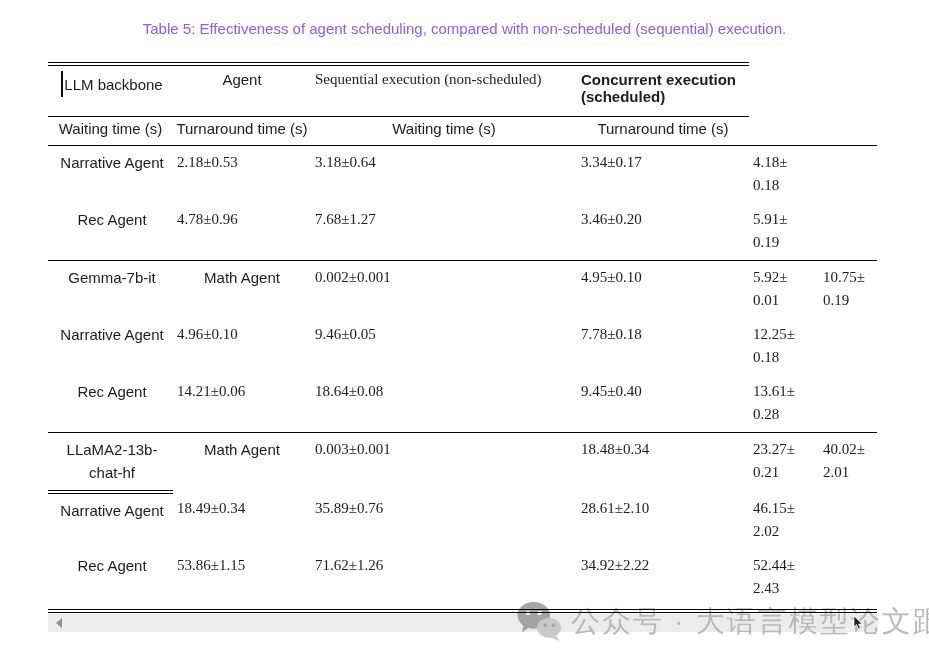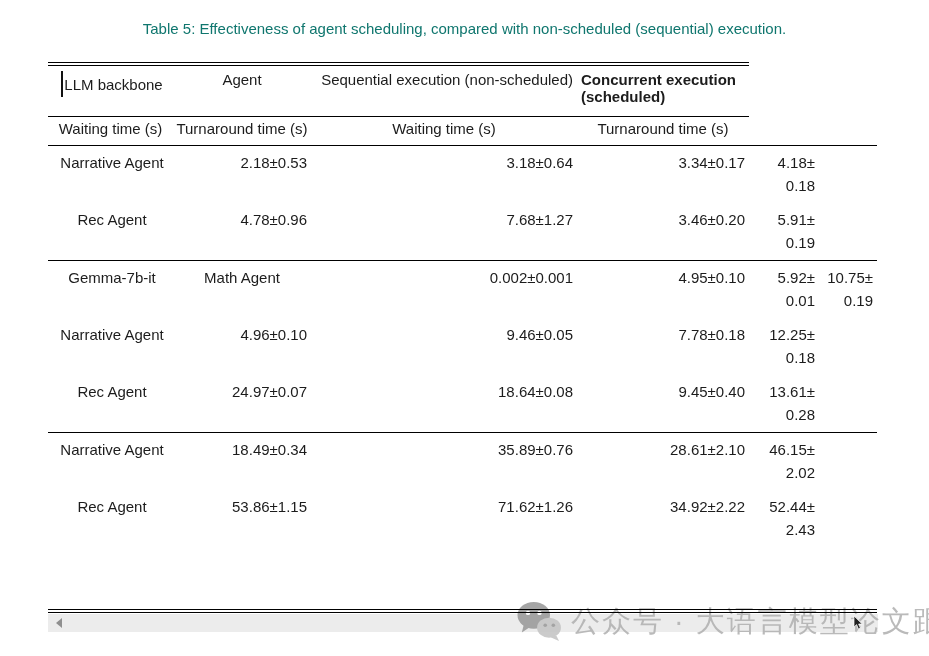--- a/index.html
+++ b/index.html
@@ -3,38 +3,38 @@
 <meta charset="utf-8">
 <style>
   * { margin:0; padding:0; box-sizing:content-box; }
   html,body { background:#ffffff; }
   .page {
     position:relative; width:929px; height:656px; background:#ffffff;
     font-family:"Liberation Sans", sans-serif; color:#1f1f1f; overflow:hidden;
   }
   .caption {
     position:absolute; top:18px; left:0; width:929px;
-    text-align:center; font-size:15px; line-height:22px; color:#0f766e;
+    text-align:center; font-size:15px; line-height:22px; color:#8b5cf6;
   }
   table.tbl {
     position:absolute; left:48px; top:62px; width:829px;
     border-collapse:collapse; table-layout:fixed;
     font-size:15px; color:#1c1c1c;
   }
   table.tbl td {
     white-space:pre-line; vertical-align:top; overflow:hidden;
   }
   tr.h1 td { height:45px; padding:5px 4px 0 4px; font-size:15px; }
   tr.h1 td.ruled { border-top:4px double #000; border-bottom:1px solid #000; }
   tr.h1 td.bold { font-weight:bold; }
   tr.h2 td { height:22px; padding:3px 0 3px 0; text-align:center; border-bottom:1px solid #000;margin-top:16px; }
   tbody td { height:40px; padding:5px 4px 6px 4px; line-height:23px; }
   td.l { text-align:center; }
   td.l.first { padding-left:7px; }
-  td.c { text-align:right; }
+  td.c { text-align:left;font-family:Liberation Serif, serif; }
   tr.blockend td { border-bottom:1px solid #000; }
   td.dbl-under { border-bottom:4px double #000; }
   .caret {
     display:inline-block; width:2px; height:26px; background:#111;
     vertical-align:-7px; margin-right:1px;
   }
   .bottom-rule {
     position:absolute; left:48px; top:609px; width:829px; height:0;
     border-top:4px double #000; z-index:5;
   }
@@ -126,26 +126,37 @@
         <td class="l first">Narrative Agent</td>
         <td class="c">4.96±0.10</td>
         <td class="c">9.46±0.05</td>
         <td class="c">7.78±0.18</td>
         <td class="c">12.25±
 0.18</td>
         <td class="c"></td>
       </tr>
       <tr class="blockend">
         <td class="l first">Rec Agent</td>
-        <td class="c">24.97±0.07</td>
+        <td class="c">14.21±0.06</td>
         <td class="c">18.64±0.08</td>
         <td class="c">9.45±0.40</td>
         <td class="c">13.61±
 0.28</td>
         <td class="c"></td>
+      </tr>
+      <tr>
+        <td class="l first dbl-under">LLaMA2-13b-
+chat-hf</td>
+        <td class="l">Math Agent</td>
+        <td class="c">0.003±0.001</td>
+        <td class="c">18.48±0.34</td>
+        <td class="c">23.27±
+0.21</td>
+        <td class="c">40.02±
+2.01</td>
       </tr>
       <tr>
         <td class="l first">Narrative Agent</td>
         <td class="c">18.49±0.34</td>
         <td class="c">35.89±0.76</td>
         <td class="c">28.61±2.10</td>
         <td class="c">46.15±
 2.02</td>
         <td class="c"></td>
       </tr>

